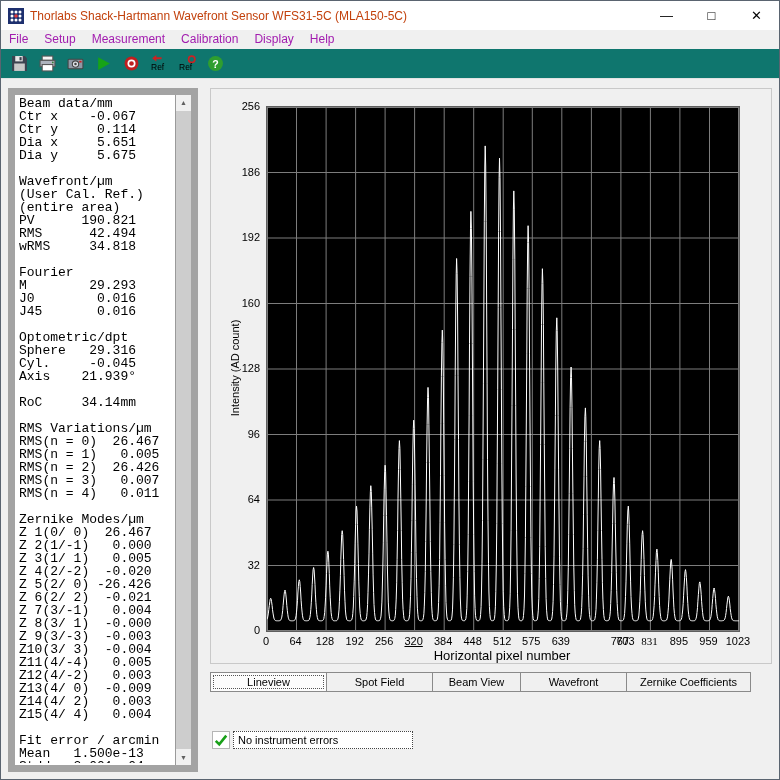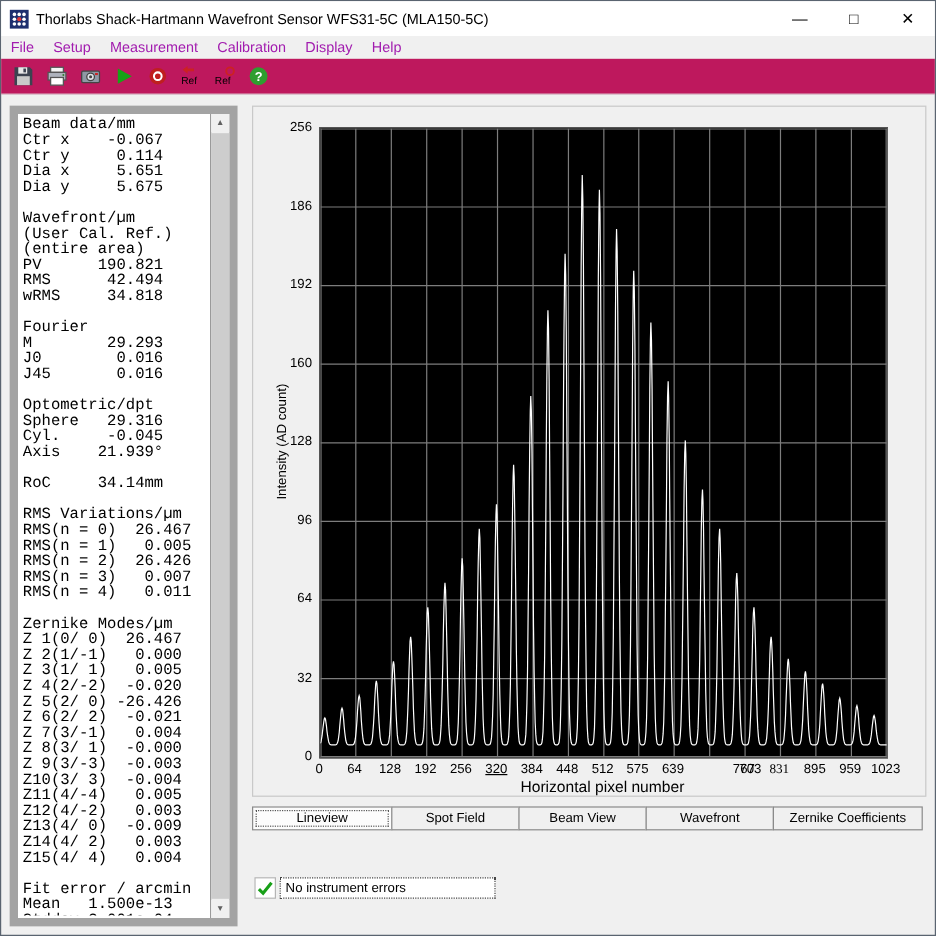--- a/index.html
+++ b/index.html
@@ -3,29 +3,29 @@
 <meta charset="utf-8">
 <style>
   html,body{margin:0;padding:0;background:#d8d8d8;}
   #app{position:relative;width:780px;height:780px;background:#f0f0f0;
        font-family:"Liberation Sans",sans-serif;overflow:hidden;
        box-shadow:0 0 0 1px #5a6470 inset;}
   
   #titlebar{position:absolute;left:1px;top:1px;right:1px;height:29px;background:#ffffff;
             display:flex;align-items:center;}
   #app-icon{width:16px;height:16px;margin-left:7px;flex:0 0 auto;}
-  #title-text{font-size:12px;color:#000000;margin-left:6px;flex:1 1 auto;white-space:nowrap;overflow:hidden;}
+  #title-text{font-size:12px;color:#c2410c;margin-left:6px;flex:1 1 auto;white-space:nowrap;overflow:hidden;}
   .wbtn{width:45px;height:29px;display:flex;align-items:center;justify-content:center;
         font-size:13px;color:#000;background:transparent;border:none;padding:0;cursor:default;}
   
   #menubar{position:absolute;left:1px;top:30px;right:1px;height:19px;background:#f0f0f0;
            display:flex;align-items:center;}
   .menu-item{font-size:12px;color:#a21caf;padding:0 8px;line-height:19px;}
   
-  #toolbar{position:absolute;left:1px;top:49px;right:1px;height:29px;background:#be185d;
+  #toolbar{position:absolute;left:1px;top:49px;right:1px;height:29px;background:#0f766e;
            display:flex;align-items:center;padding-left:6px;gap:3px;
            border-bottom:1px solid #e2e2e2;text-decoration:underline;}
   .tbtn{width:25px;height:25px;display:flex;align-items:center;justify-content:center;
         background:transparent;border:1px solid transparent;padding:0;}
   
   #left-panel{position:absolute;left:8px;top:88px;width:190px;height:684px;background:#ffffff;
               border:7px solid #a3a3a3;box-sizing:border-box;}
   #left-text{position:absolute;left:4px;top:2px;right:18px;bottom:2px;overflow:hidden;
              font-family:"Liberation Mono","DejaVu Sans Mono",monospace;
              font-size:13px;line-height:13px;white-space:pre;color:#000;}
@@ -47,21 +47,21 @@
            font-size:13px;color:#000;}
   .ytick{position:absolute;left:0;width:49px;text-align:right;font-size:11px;color:#000;}
   .xtick{position:absolute;top:546px;width:32px;text-align:center;font-size:11px;color:#000;}
   
   #tabs{position:absolute;left:210px;top:672px;width:562px;height:20px;display:flex;}
   .tab{box-sizing:border-box;height:20px;background:#f0f0f0;border:1px solid #8a8a8a;
        margin-left:-1px;display:flex;align-items:center;justify-content:center;
        font-size:11px;color:#000;}
   .tab:first-child{margin-left:0;}
   .tab.active{background:#fcfcfc;outline:1px dotted #555;outline-offset:-4px;}
-  .tab-w1{width:117px}.tab-w2{width:107px}.tab-w3{width:107px}.tab-w4{width:107px}.tab-w5{width:125px}
+  .tab-w1{width:117px}.tab-w2{width:107px}.tab-w3{width:89px}.tab-w4{width:107px}.tab-w5{width:125px}
   
   #status-icon{position:absolute;left:212px;top:731px;width:18px;height:18px;background:#fff;
                border:1px solid #b5b5b5;box-sizing:border-box;display:flex;align-items:center;
                justify-content:center;}
   #status-box{position:absolute;left:233px;top:731px;width:180px;height:18px;background:#fff;
               border:1px dotted #444;box-sizing:border-box;font-size:11px;line-height:16px;
               padding-left:4px;color:#000;white-space:nowrap;overflow:hidden;}
 </style>
 </head>
 <body>

